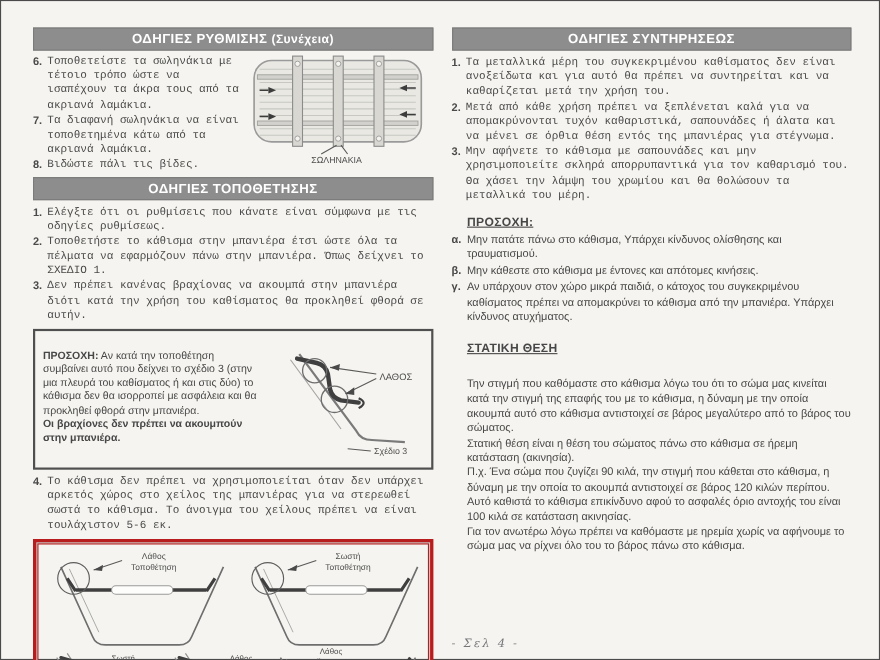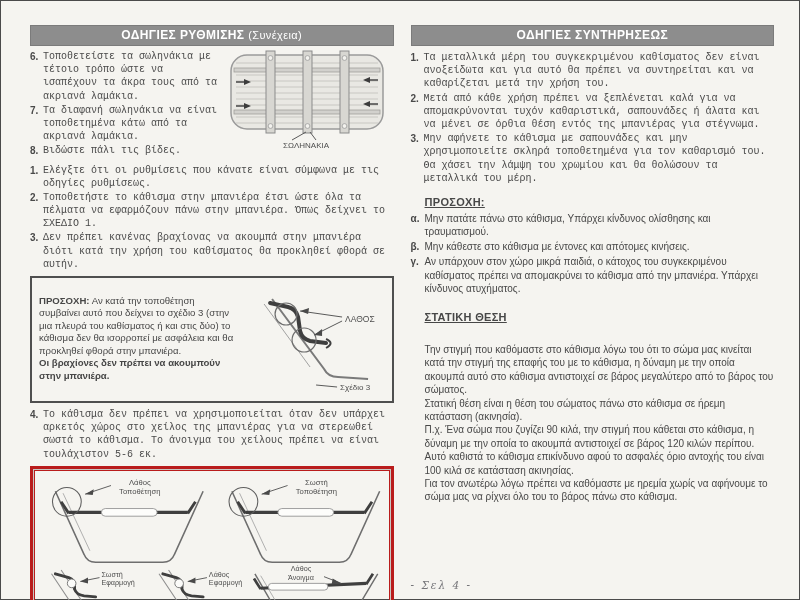--- a/index.html
+++ b/index.html
@@ -21,21 +21,21 @@
   .hbar {
     background: #8d8d8d;
     border: 1px solid #7b7b7b;
     color: #ffffff;
     text-align: center;
     font-size: 12px;
     font-weight: bold;
     letter-spacing: 0.4px;
     padding: 2px 0 3px 0;
   }
-  .hbar .suffix { font-weight: normal; font-size: 11px; }
+  .hbar .suffix { font-weight: bold; font-size: 11px; }
   .txt, .li { font-size: 10px; line-height: 1.32; color: #4a4a4a; }
   .li { display: flex; margin-bottom: 1px; }
   .li .num { width: 13px; flex: none; font-weight: bold; }
   .li .t { flex: 1; font-family: Liberation Mono, monospace; }
   .row { display: flex; gap: 4px; margin-top: 4px; }
   .row .col-list { flex: 1; }
   .row .col-fig { flex: none; }
   .caution-box {
     border: 2px solid #4f4f4f;
     margin-top: 4px;
@@ -132,20 +132,23 @@
               <path d="M18 53l7 3-7 3z"></path>
             <path d="M144 27l-7 3 7 3z"></path>
               <path d="M144 51l-7 3 7 3z"></path>
           </g>
           <path d="M66 90 L80 82 M90 90 L84 82" stroke="#5a5a5a" stroke-width="1" fill="none"></path>
           <text x="80" y="98" text-anchor="middle" font-size="8">ΣΩΛΗΝΑΚΙΑ</text>
         </svg>
       </div>
     </div>
 
+    <div class="hbar" style="margin-top:2px;">
+      <span>ΟΔΗΓΙΕΣ ΤΟΠΟΘΕΤΗΣΗΣ</span>
+    </div>
 
     <div class="mt5">
       <div class="li">
         <span class="num">1.</span>
         <span class="t">Ελέγξτε ότι οι ρυθμίσεις που κάνατε είναι σύμφωνα με τις οδηγίες ρυθμίσεως.</span>
       </div>
       <div class="li">
         <span class="num">2.</span>
         <span class="t">Τοποθετήστε το κάθισμα στην μπανιέρα έτσι ώστε όλα τα πέλματα να εφαρμόζουν πάνω στην μπανιέρα. Όπως δείχνει το ΣΧΕΔΙΟ 1.</span>
       </div>
@@ -255,21 +258,21 @@
       <div class="li">
         <span class="num">1.</span>
         <span class="t">Τα μεταλλικά μέρη του συγκεκριμένου καθίσματος δεν είναι ανοξείδωτα και για αυτό θα πρέπει να συντηρείται και να καθαρίζεται μετά την χρήση του.</span>
       </div>
       <div class="li">
         <span class="num">2.</span>
         <span class="t">Μετά από κάθε χρήση πρέπει να ξεπλένεται καλά για να απομακρύνονται τυχόν καθαριστικά, σαπουνάδες ή άλατα και να μένει σε όρθια θέση εντός της μπανιέρας για στέγνωμα.</span>
       </div>
       <div class="li">
         <span class="num">3.</span>
-        <span class="t">Μην αφήνετε το κάθισμα με σαπουνάδες και μην χρησιμοποιείτε σκληρά τοποθετημένα για τον καθαρισμό του. Θα χάσει την λάμψη του χρωμίου και θα θολώσουν τα μεταλλικά του μέρη.</span>
+        <span class="t">Μην αφήνετε το κάθισμα με σαπουνάδες και μην χρησιμοποιείτε σκληρά απορρυπαντικά για τον καθαρισμό του. Θα χάσει την λάμψη του χρωμίου και θα θολώσουν τα μεταλλικά του μέρη.</span>
       </div>
     </div>
 
     <div class="subhead">ΠΡΟΣΟΧΗ:</div>
     <div>
       <div class="lli">
         <span class="num">α.</span>
         <span class="t">Μην πατάτε πάνω στο κάθισμα, Υπάρχει κίνδυνος ολίσθησης και τραυματισμού.</span>
       </div>
       <div class="lli">

